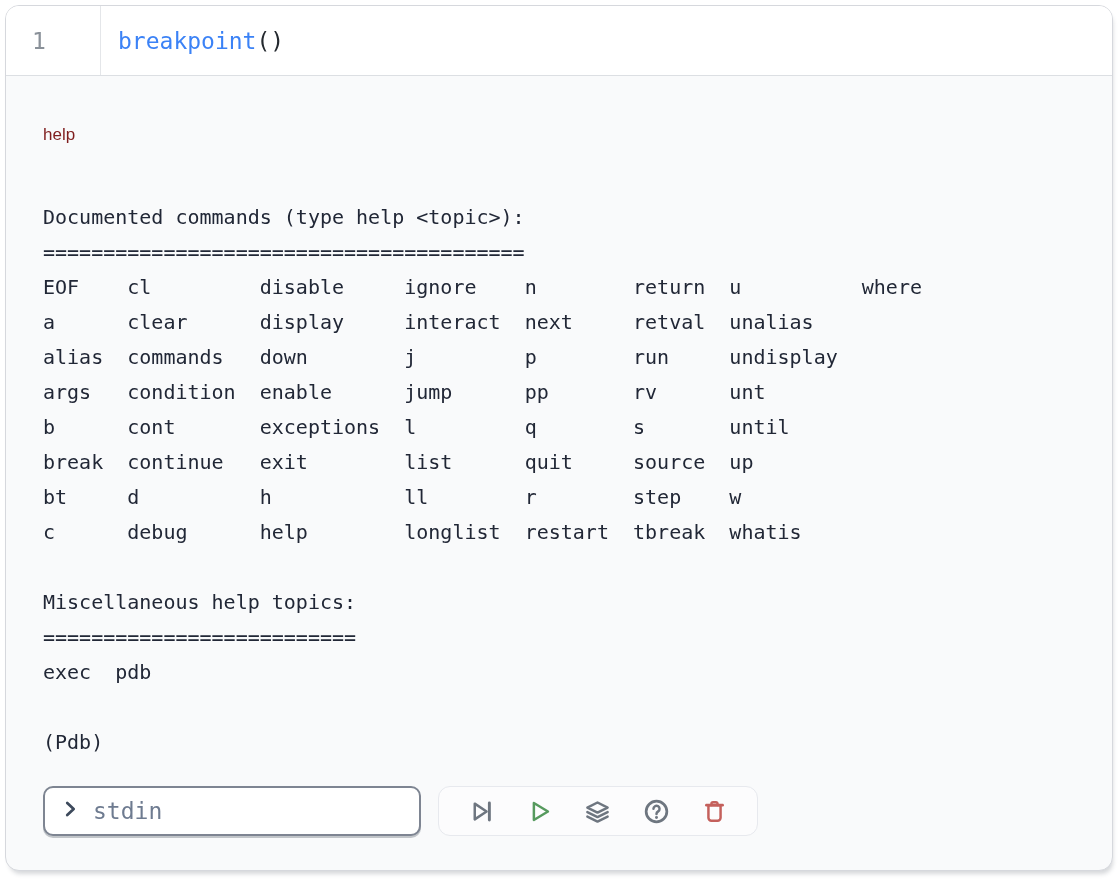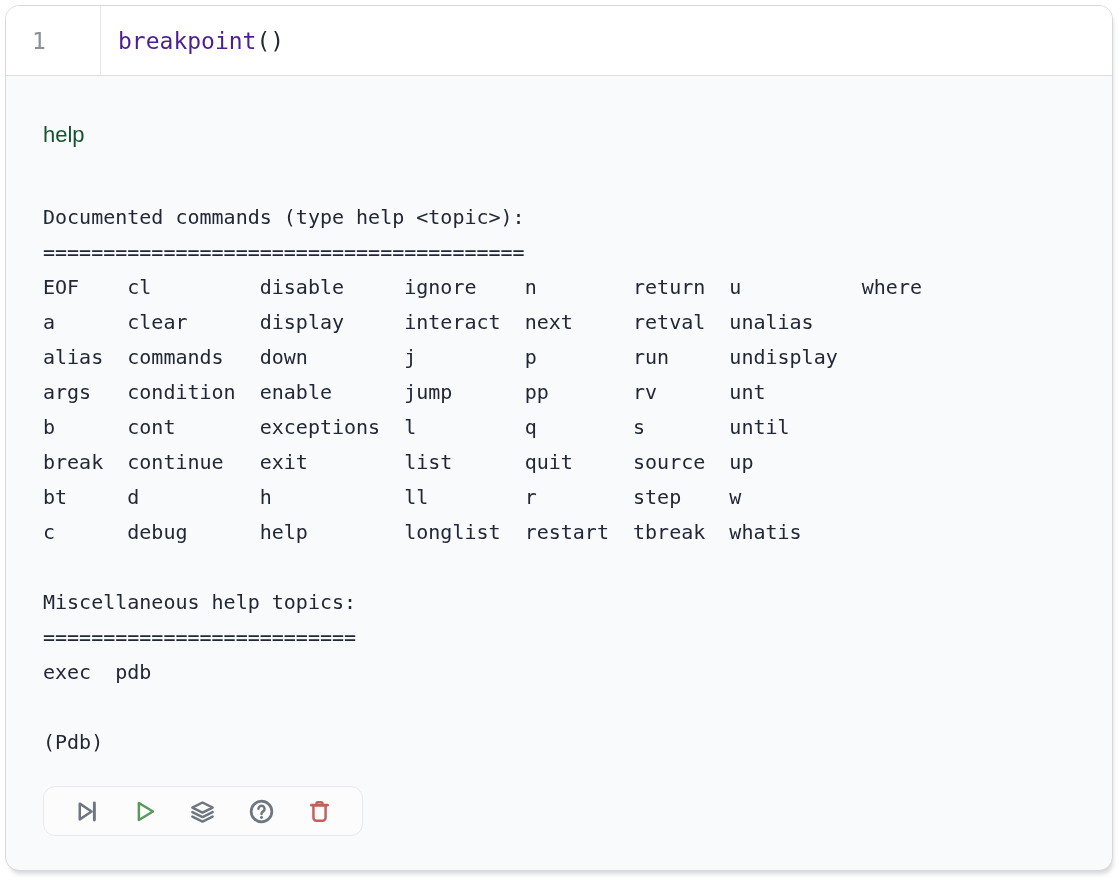--- a/index.html
+++ b/index.html
@@ -22,28 +22,28 @@
     display: flex; align-items: stretch;
     font-family: "DejaVu Sans Mono", "Liberation Mono", monospace;
     font-size: 23px;
   }
   .gutter {
     width: 95px; border-right: 1px solid #e4e6e9;
     color: #8a9199; display: flex; align-items: center;
     padding-left: 26px;
   }
   .codeline { display: flex; align-items: center; padding-left: 17px; white-space: pre; }
-  .fn { color: #4c1d95; }
+  .fn { color: #3b82f6; }
   .paren { color: #24292f; }
 
   
   .output { padding: 44px 37px 0 37px; }
   .echo {
     font-family: "Liberation Sans", sans-serif;
-    font-size: 22px; color: #14532d; line-height: 30px;
+    font-size: 17px; color: #7f1d1d; line-height: 30px;
   }
   pre.console {
     margin: 50px 0 0 0;
     font-family: "DejaVu Sans Mono", "Liberation Mono", monospace;
     font-size: 20px; line-height: 35px;
     color: #212736; white-space: pre;
   }
 
   
   .io-row { display: flex; align-items: center; gap: 17px; margin-top: 26px; }
@@ -100,20 +100,28 @@
 c      debug      help        longlist  restart  tbreak  whatis
 
 Miscellaneous help topics:
 ==========================
 exec  pdb
 
 (Pdb) </pre>
 
     <div class="io-row">
 
+      <div class="stdin-box">
+        <span>
+          <svg width="22" height="22" viewBox="0 0 24 24">
+            <path d="M9 5.5 L16 12 L9 18.5" fill="none" stroke="#3d4a5c" stroke-width="3" stroke-linecap="round" stroke-linejoin="round"></path>
+          </svg>
+        </span>
+        <input type="text" placeholder="stdin" style="">
+      </div>
 
       <div class="toolbar">
 
         <button class="tb-btn">
           <span>
             <svg width="27" height="27" viewBox="0 0 24 24">
               <path d="M6 5 L16.5 12 L6 19 Z" fill="none" stroke="#6e7680" stroke-width="2.2" stroke-linejoin="round"></path>
               <line x1="19" y1="4.5" x2="19" y2="19.5" stroke="#6e7680" stroke-width="2.6" stroke-linecap="round"></line>
             </svg>
           </span>

